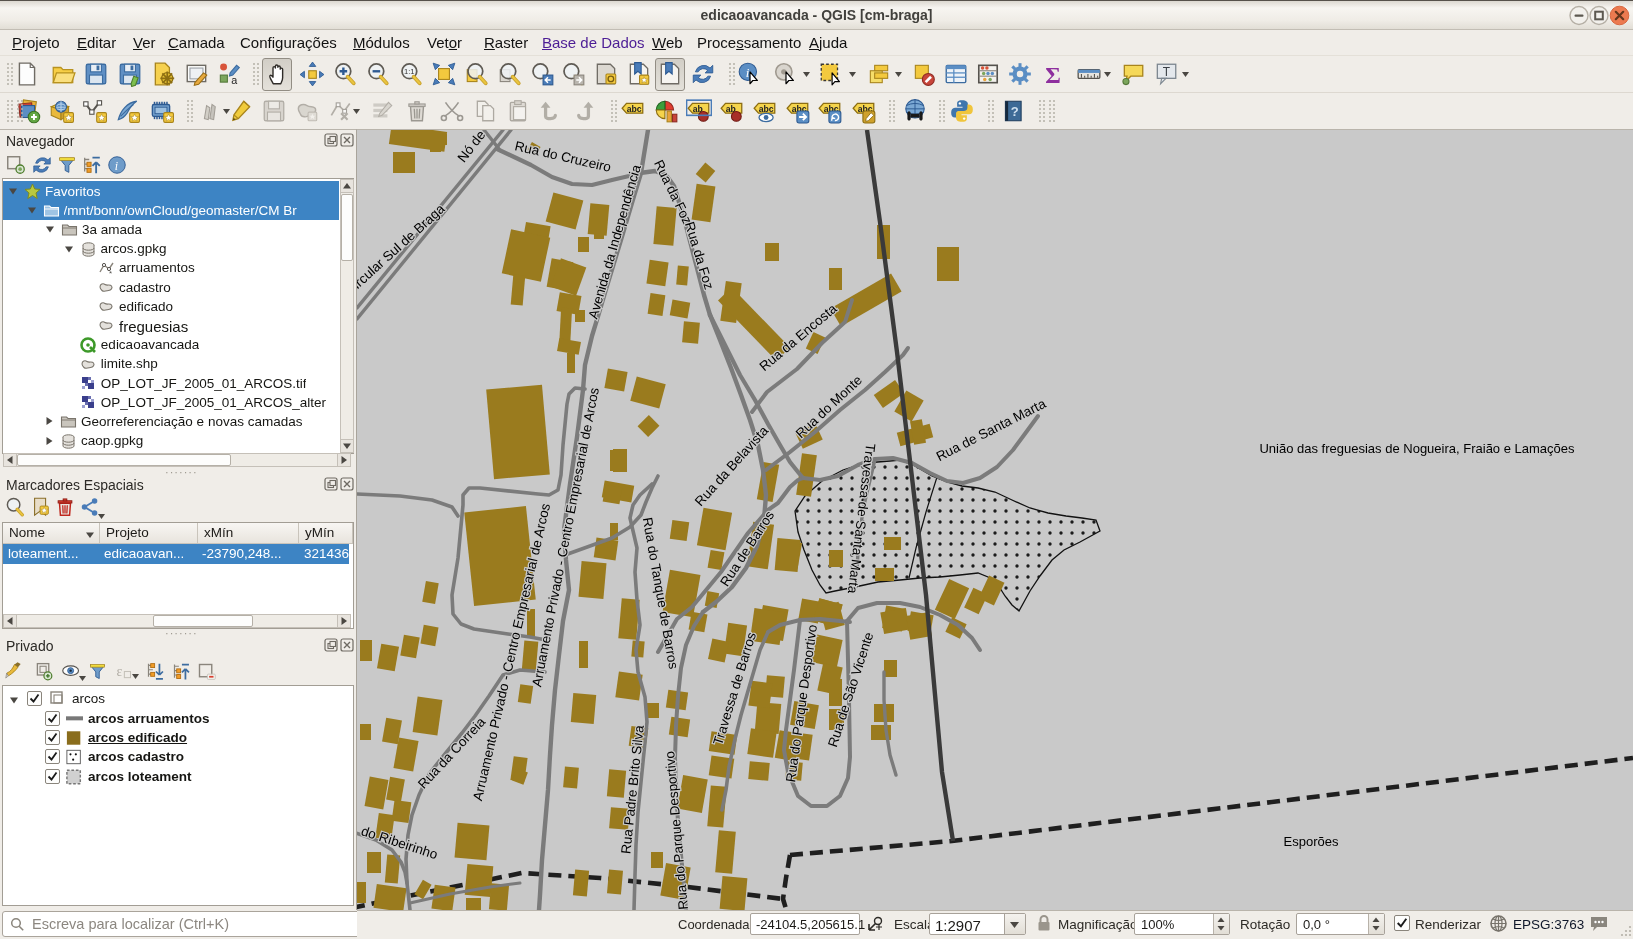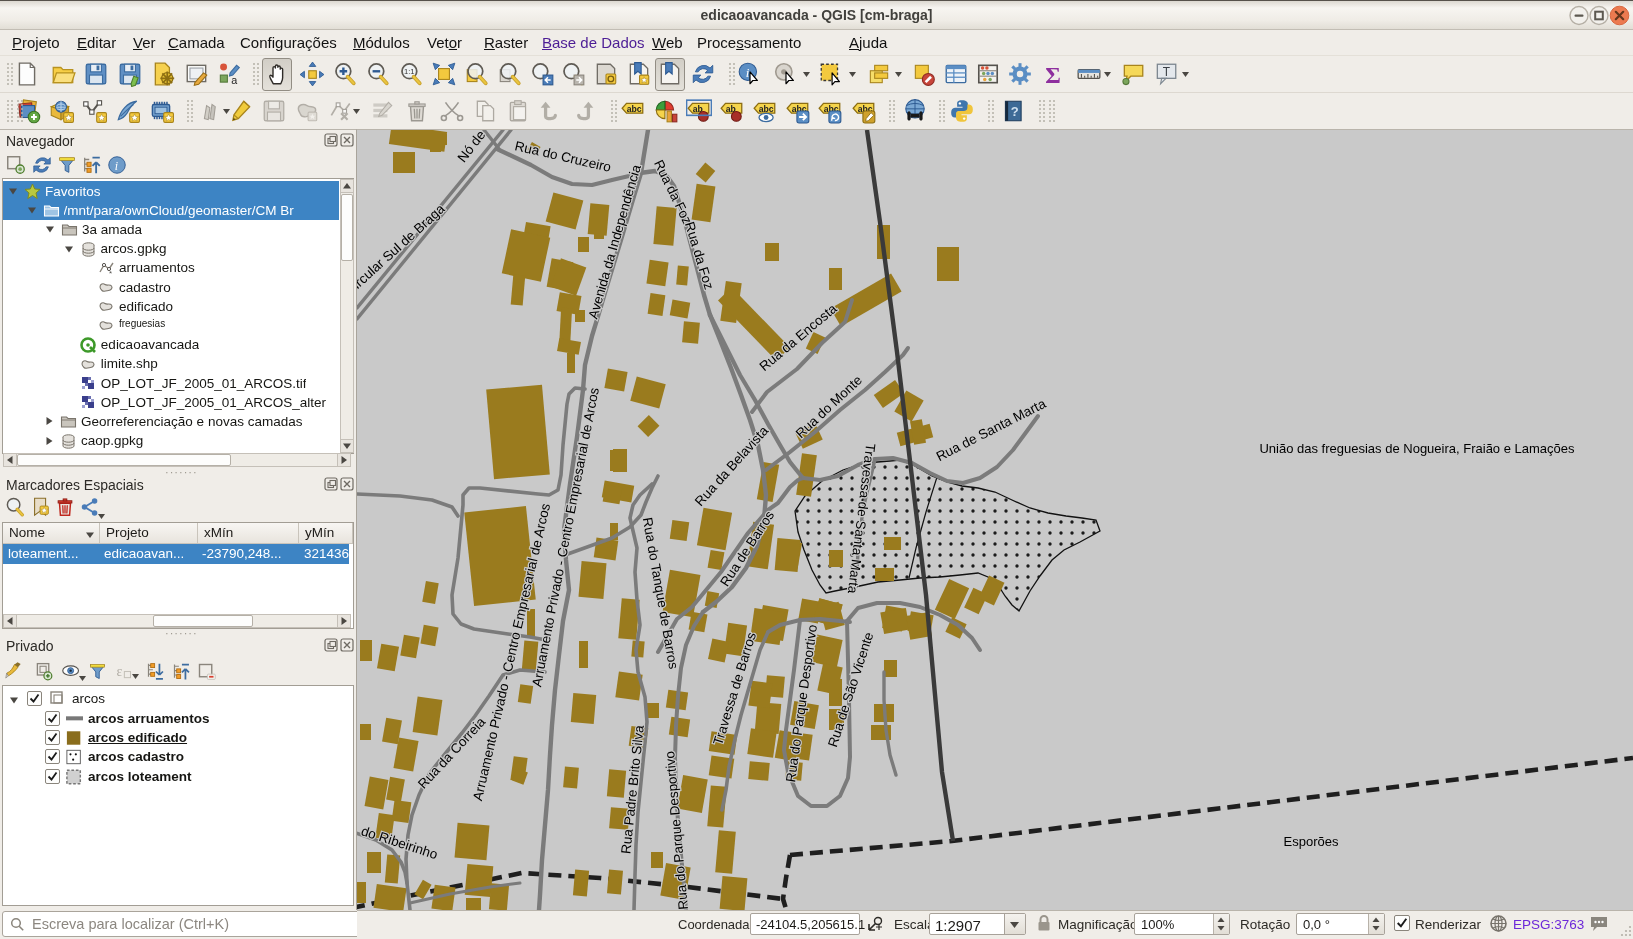--- a/index.html
+++ b/index.html
@@ -22,21 +22,21 @@
 <div style="position:absolute;left:77px;top:34px;white-space:nowrap;font-size:15px;color:#111"><u>E</u>ditar</div>
 <div style="position:absolute;left:133px;top:34px;white-space:nowrap;font-size:15px;color:#111"><u>V</u>er</div>
 <div style="position:absolute;left:168px;top:34px;white-space:nowrap;font-size:15px;color:#111"><u>C</u>amada</div>
 <div style="position:absolute;left:240px;top:34px;white-space:nowrap;font-size:15px;color:#111">Confi<u>g</u>urações</div>
 <div style="position:absolute;left:353px;top:34px;white-space:nowrap;font-size:15px;color:#111"><u>M</u>ódulos</div>
 <div style="position:absolute;left:427px;top:34px;white-space:nowrap;font-size:15px;color:#111">Vet<u>o</u>r</div>
 <div style="position:absolute;left:484px;top:34px;white-space:nowrap;font-size:15px;color:#111"><u>R</u>aster</div>
 <div style="position:absolute;left:542px;top:34px;white-space:nowrap;font-size:15px;color:#4c1d95"><u>B</u>ase de Dados</div>
 <div style="position:absolute;left:652px;top:34px;white-space:nowrap;font-size:15px;color:#111"><u>W</u>eb</div>
 <div style="position:absolute;left:697px;top:34px;white-space:nowrap;font-size:15px;color:#111">Proce<u>s</u>samento</div>
-<div style="position:absolute;left:849px;top:34px;white-space:nowrap;font-size:15px;color:#111"><u>A</u>juda</div>
+<div style="position:absolute;left:809px;top:34px;white-space:nowrap;font-size:15px;color:#111"><u>A</u>juda</div>
 <div style="left:0px;top:56px;width:1633px;height:37px;background:#f0ede8;border-bottom:1px solid #ddd8d0"></div>
 <div style="left:0px;top:93px;width:1633px;height:37px;background:#f0ede8;border-bottom:1px solid #b9b4ab"></div>
 <div style="left:262px;top:58px;width:30px;height:33px;background:linear-gradient(#d2cec6,#e4e1da);border:1px solid #928d84;border-radius:3px"></div>
 <div style="left:655px;top:58px;width:30px;height:33px;background:linear-gradient(#d2cec6,#e4e1da);border:1px solid #928d84;border-radius:3px"></div>
 <div style="position:absolute;left:14px;top:61px;width:26px;height:26px">
     <svg width="100%" height="100%" viewBox="0 0 24 24">
       <path d="M5 2 H15 L19 6 V22 H5 Z" fill="#fdfdfd" stroke="#6f6b64" stroke-width="1.3"></path>
       <path d="M15 2 L15 6 H19" fill="none" stroke="#6f6b64" stroke-width="1.1"></path>
     </svg>
   </div>
@@ -858,21 +858,21 @@
     <svg width="12" height="12" viewBox="0 0 12 12">
       <path d="M2 3.5 L10 3.5 L6 9.5 Z" fill="#4a4742"></path>
     </svg>
   </div>
 <div style="left:42.5px;top:202.2px;width:17px;height:17px;">
     <svg width="17" height="17" viewBox="0 0 17 17">
       <path d="M1.5 4 H6.5 L8 5.5 H15.5 V14 H1.5 Z" fill="#9ec4e4" stroke="#fff" stroke-width="1.1"></path>
       <path d="M1.5 7 H15.5" stroke="#fff" stroke-width="0.9"></path>
     </svg>
   </div>
-<div style="position:absolute;left:63.5px;top:202.7px;white-space:nowrap;font-size:13.5px;color:#fff;max-width:270.5px;overflow:hidden">/mnt/para/ownCloud/geomaster/CM Br</div>
+<div style="position:absolute;left:63.5px;top:202.7px;white-space:nowrap;font-size:13.5px;color:#fff;max-width:270.5px;overflow:hidden">/mnt/bonn/ownCloud/geomaster/CM Br</div>
 <div style="left:44.0px;top:223.4px;width:12px;height:12px;">
     <svg width="12" height="12" viewBox="0 0 12 12">
       <path d="M2 3.5 L10 3.5 L6 9.5 Z" fill="#4a4742"></path>
     </svg>
   </div>
 <div style="left:61.0px;top:221.4px;width:17px;height:17px;">
     <svg width="17" height="17" viewBox="0 0 17 17">
       <path d="M1.5 4 H6.5 L8 5.5 H15.5 V14 H1.5 Z" fill="#c9c5bd" stroke="#7a756c" stroke-width="1.1"></path>
       <path d="M1.5 7 H15.5" stroke="#7a756c" stroke-width="0.9"></path>
     </svg>
@@ -910,21 +910,21 @@
     <svg width="17" height="17" viewBox="0 0 17 17">
       <path d="M2 8 C2 5 5 4 7 5.5 C9 7 12 5 13.5 7 C15 9 13 11 10.5 11.5 C8 12 5.5 13 4 11.5 C2.5 10 2 9.5 2 8 Z" fill="#e4e1dc" stroke="#7a756c" stroke-width="1.1"></path>
     </svg>
   </div>
 <div style="position:absolute;left:119.0px;top:298.7px;white-space:nowrap;font-size:13.5px;color:#161613;max-width:215.0px;overflow:hidden">edificado</div>
 <div style="left:98.0px;top:317.4px;width:17px;height:17px;">
     <svg width="17" height="17" viewBox="0 0 17 17">
       <path d="M2 8 C2 5 5 4 7 5.5 C9 7 12 5 13.5 7 C15 9 13 11 10.5 11.5 C8 12 5.5 13 4 11.5 C2.5 10 2 9.5 2 8 Z" fill="#e4e1dc" stroke="#7a756c" stroke-width="1.1"></path>
     </svg>
   </div>
-<div style="position:absolute;left:119.0px;top:317.9px;white-space:nowrap;font-size:10px;color:#161613;max-width:215.0px;overflow:hidden">freguesias</div>
+<div style="position:absolute;left:119.0px;top:317.9px;white-space:nowrap;font-size:15px;color:#161613;max-width:215.0px;overflow:hidden">freguesias</div>
 <div style="left:79.87px;top:336.6px;width:17px;height:17px;">
     <svg width="17" height="17" viewBox="0 0 17 17">
       <circle cx="8" cy="8" r="6.5" fill="none" stroke="#3d9929" stroke-width="2.6"></circle>
       <circle cx="8" cy="8" r="1.8" fill="#3d9929"></circle>
       <path d="M10 10 L15 15" stroke="#3d9929" stroke-width="2.6"></path>
     </svg>
   </div>
 <div style="position:absolute;left:100.87px;top:337.1px;white-space:nowrap;font-size:13.5px;color:#161613;max-width:233.13px;overflow:hidden">edicaoavancada</div>
 <div style="left:79.87px;top:355.79999999999995px;width:17px;height:17px;">
     <svg width="17" height="17" viewBox="0 0 17 17">
@@ -1293,21 +1293,21 @@
     </svg>
   </div>
 <div style="position:absolute;left:1415px;top:917px;white-space:nowrap;font-size:13.5px;color:#2c2a26">Renderizar</div>
 <div style="left:1489px;top:914px;width:19px;height:19px;">
     <svg width="19" height="19" viewBox="0 0 19 19">
       <circle cx="9.5" cy="9.5" r="7.5" fill="none" stroke="#77736b" stroke-width="1.6"></circle>
       <path d="M2 9.5 H17 M9.5 2 V17 M4 5 Q9.5 8 15 5 M4 14 Q9.5 11 15 14" fill="none" stroke="#77736b" stroke-width="1.2"></path>
       <ellipse cx="9.5" cy="9.5" rx="3.5" ry="7.5" fill="none" stroke="#77736b" stroke-width="1.2"></ellipse>
     </svg>
   </div>
-<div style="position:absolute;left:1513px;top:917px;white-space:nowrap;font-size:13.5px;color:#6d28d9">EPSG:3763</div>
+<div style="position:absolute;left:1513px;top:917px;white-space:nowrap;font-size:13.5px;color:#0f172a">EPSG:3763</div>
 <div style="left:1589px;top:915px;width:20px;height:17px;">
     <svg width="20" height="17" viewBox="0 0 20 17">
       <path d="M2 2 H18 V12 H8 L4 16 L5 12 H2 Z" fill="#8a867e"></path>
       <circle cx="6.5" cy="7" r="1.2" fill="#fff"></circle>
       <circle cx="10" cy="7" r="1.2" fill="#fff"></circle>
       <circle cx="13.5" cy="7" r="1.2" fill="#fff"></circle>
     </svg>
   </div>
 <div style="left:1620px;top:925px;width:12px;height:12px;">
     <svg width="12" height="12" viewBox="0 0 12 12">

